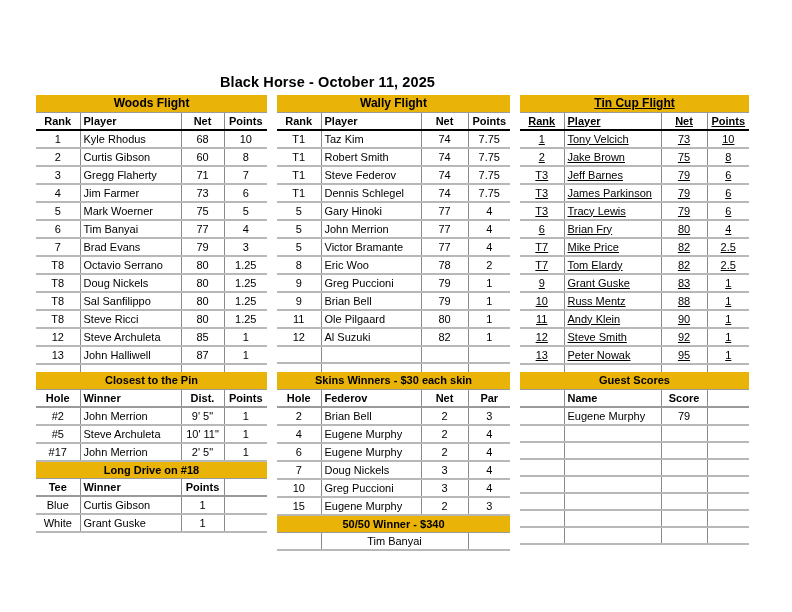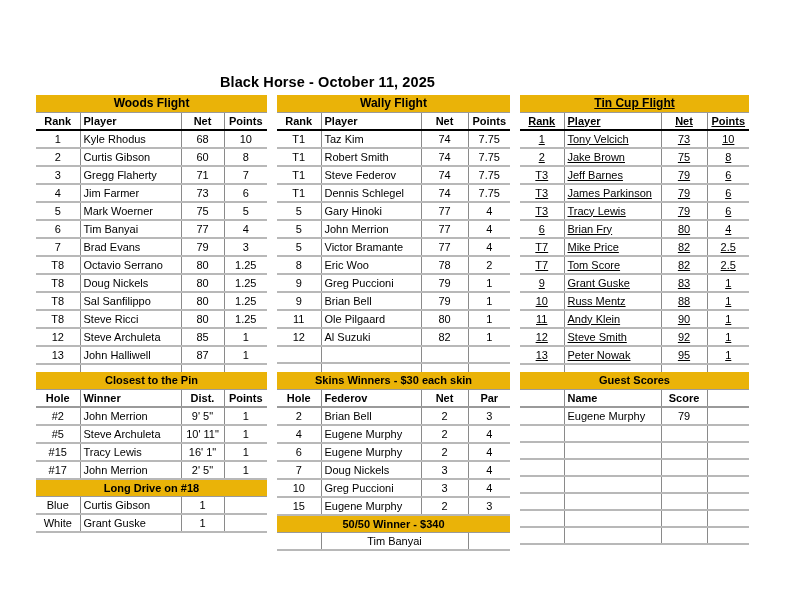--- a/index.html
+++ b/index.html
@@ -298,21 +298,21 @@
         <td class="c">4</td>
       </tr>
       <tr>
         <td class="c">T7</td>
         <td class="l">Mike Price</td>
         <td class="c">82</td>
         <td class="c">2.5</td>
       </tr>
       <tr>
         <td class="c">T7</td>
-        <td class="l">Tom Score</td>
+        <td class="l">Tom Elardy</td>
         <td class="c">82</td>
         <td class="c">2.5</td>
       </tr>
       <tr>
         <td class="c">9</td>
         <td class="l">Grant Guske</td>
         <td class="c">83</td>
         <td class="c">1</td>
       </tr>
       <tr>
@@ -371,35 +371,35 @@
         <td class="c">9' 5"</td>
         <td class="c">1</td>
       </tr>
       <tr>
         <td class="c">#5</td>
         <td class="l">Steve Archuleta</td>
         <td class="c">10' 11"</td>
         <td class="c">1</td>
       </tr>
       <tr>
-        <td class="c">#15</td>
-        <td class="l">Tracy Lewis</td>
-        <td class="c">16' 1"</td>
-        <td class="c">1</td>
-      </tr>
-      <tr>
         <td class="c">#17</td>
         <td class="l">John Merrion</td>
         <td class="c">2' 5"</td>
         <td class="c">1</td>
       </tr>
     </tbody>
   <tbody>
       <tr class="title small">
         <td colspan="4">Long Drive on #18</td>
+      </tr>
+      <tr class="head grey">
+        <td class="c">Tee</td>
+        <td class="l">Winner</td>
+        <td class="c">Points</td>
+        <td class="c"></td>
       </tr>
       <tr>
         <td class="c">Blue</td>
         <td class="l">Curtis Gibson</td>
         <td class="c">1</td>
         <td class="c"></td>
       </tr>
       <tr>
         <td class="c">White</td>
         <td class="l">Grant Guske</td>

